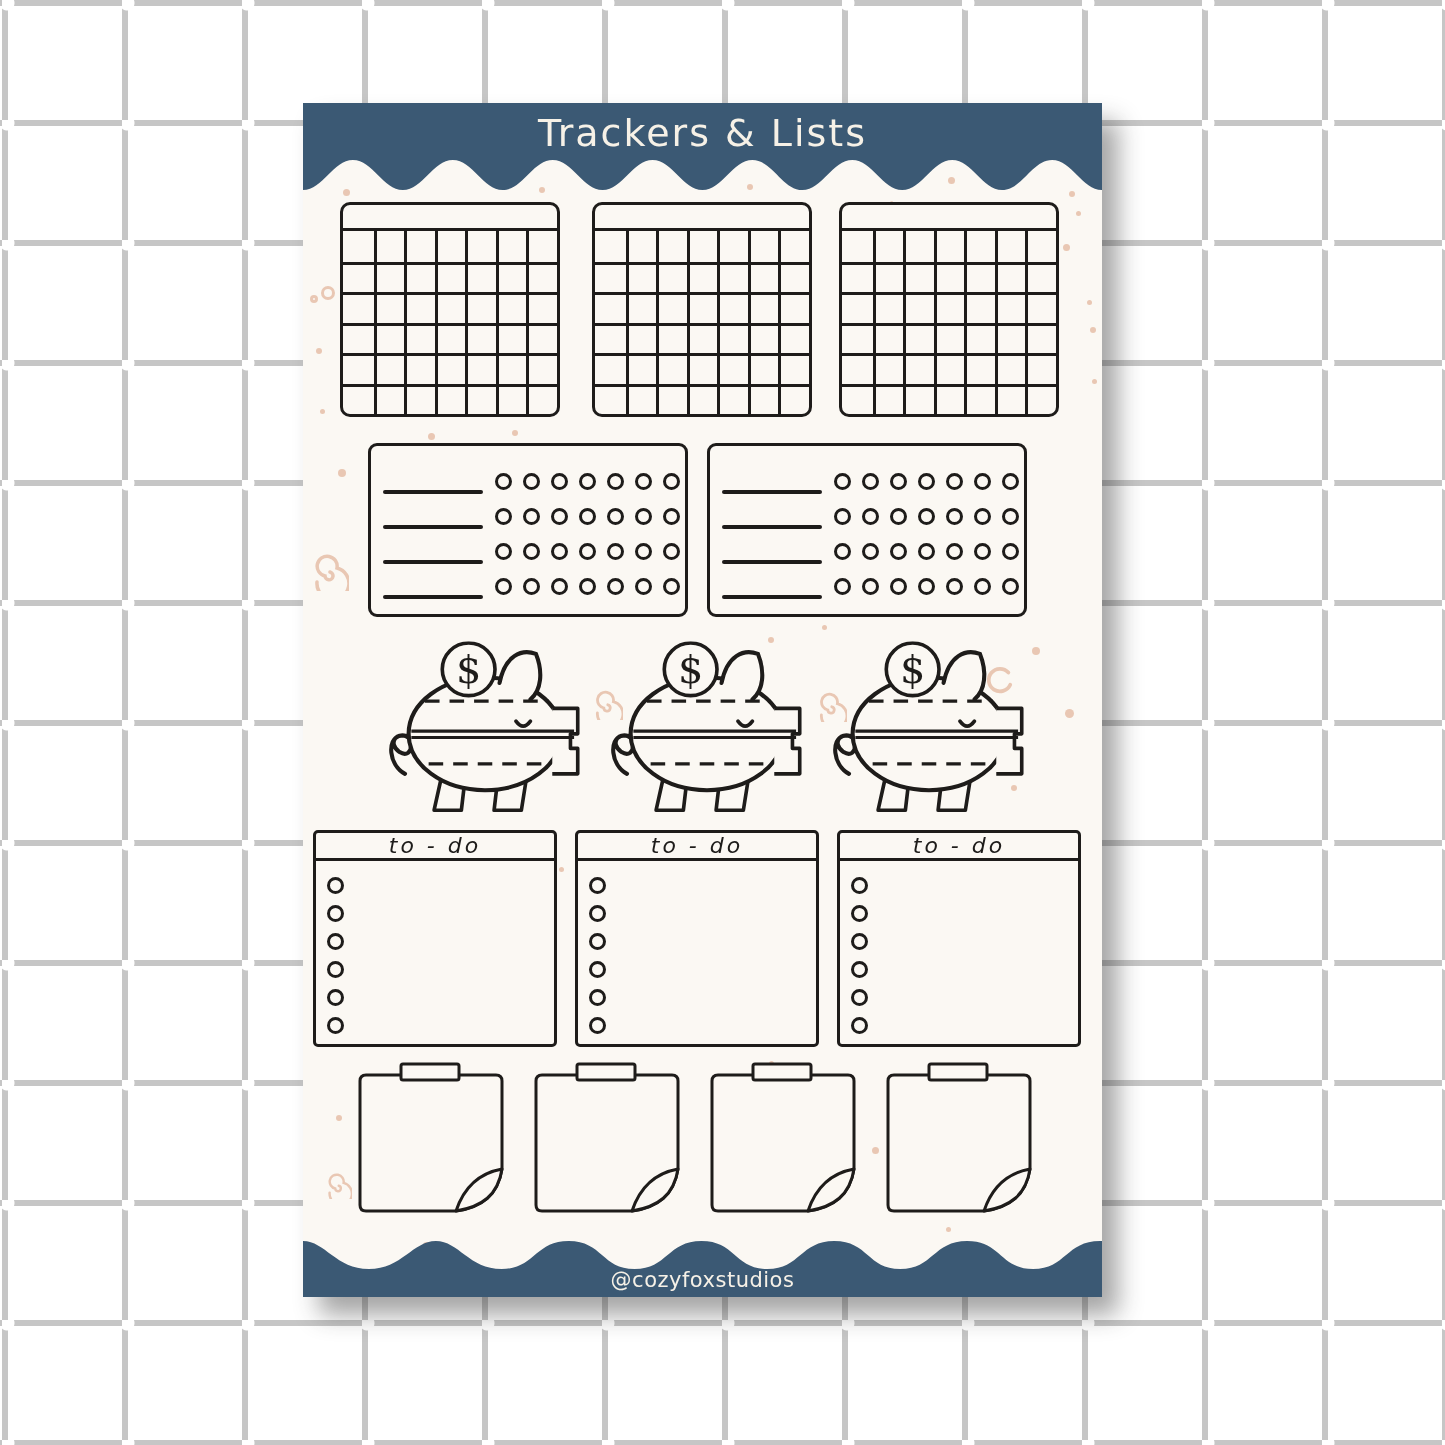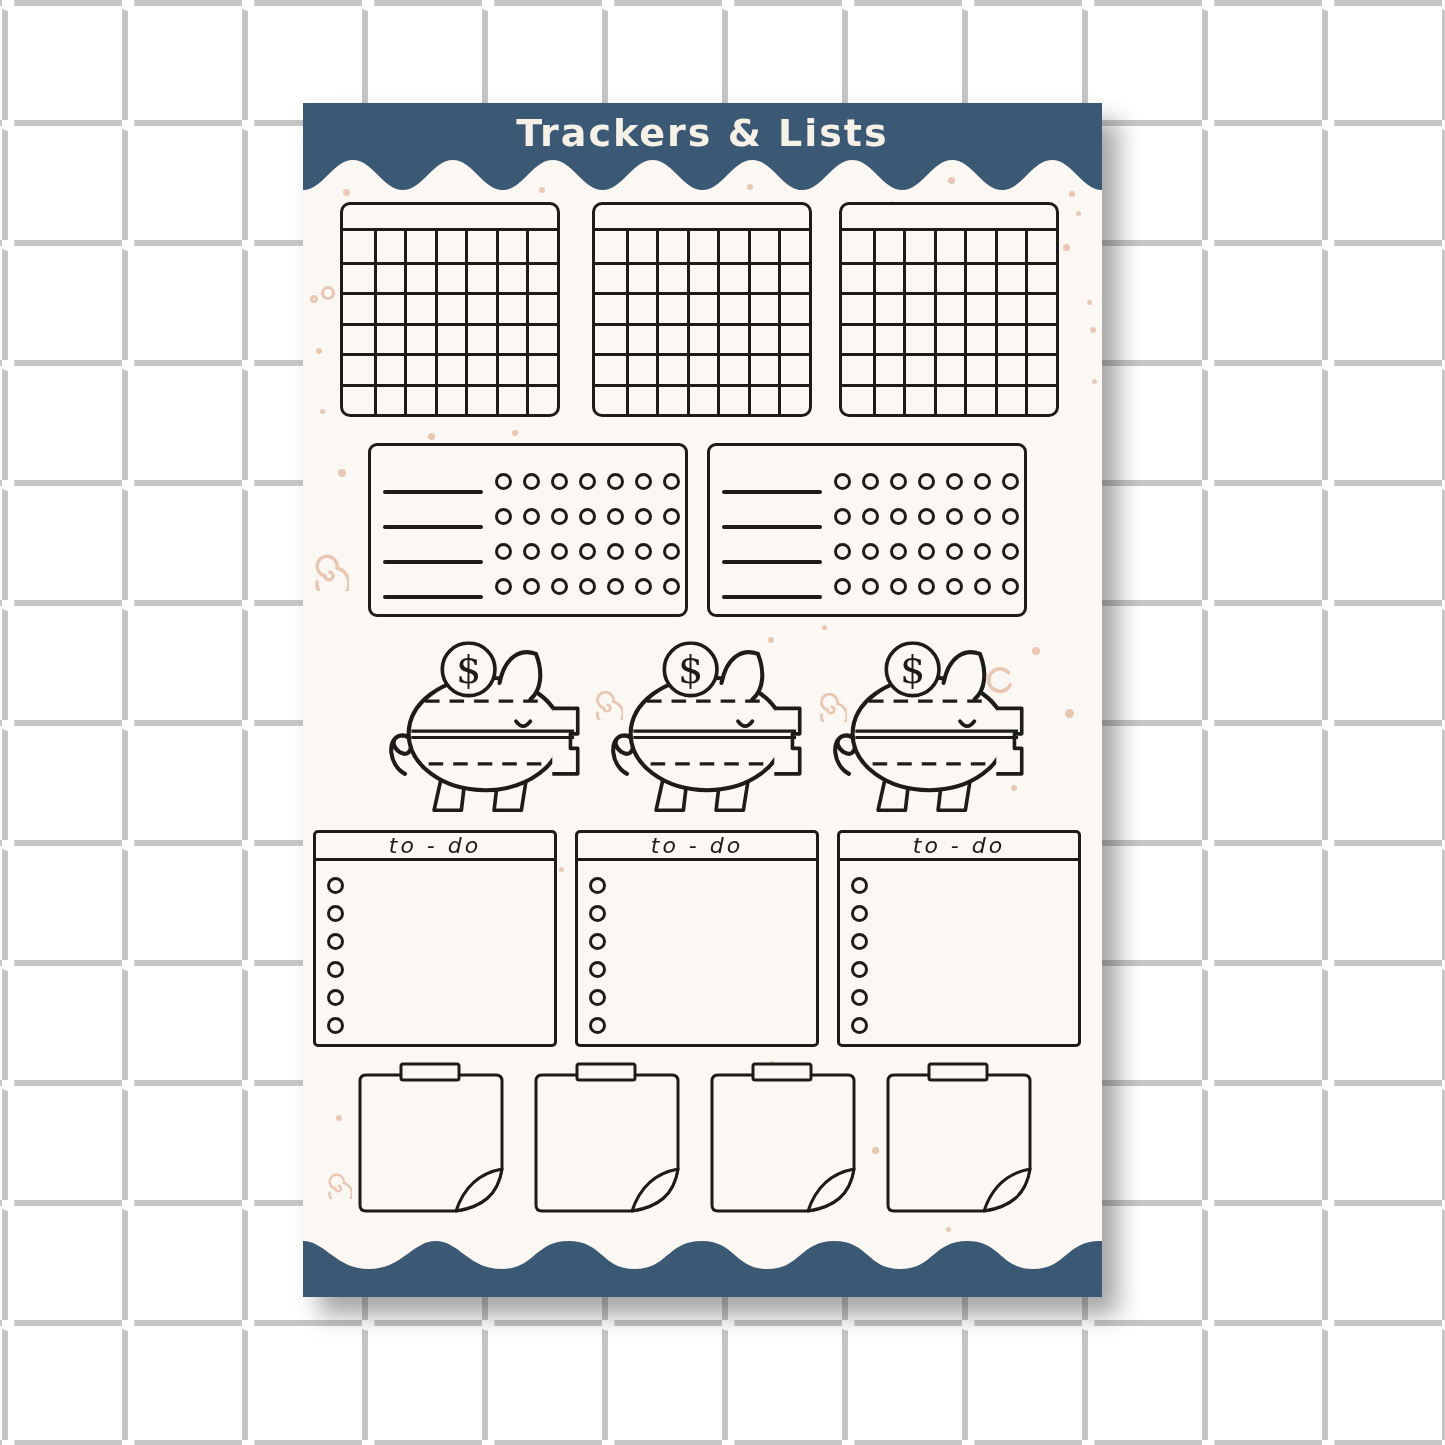--- a/index.html
+++ b/index.html
@@ -28,21 +28,21 @@
   .doodle .dot{border-radius:50%;background:var(--peach);}
   .doodle .ringshape{border-radius:50%;border:3px solid var(--peach);background:transparent;box-sizing:border-box;}
   .doodle .dashshape{height:4px;border-radius:2px;background:var(--peach);}
   .sticker{position:absolute;z-index:2;background:var(--cream);box-sizing:border-box;}
 
   
   .banner-top{position:absolute;left:0;top:0;width:799px;height:88px;z-index:3;}
   .banner-top svg,.banner-bottom svg{display:block;width:100%;height:100%;}
   .banner-title{
     position:absolute;left:0;top:8px;width:100%;text-align:center;z-index:4;
-    color:var(--title);font-size:38px;font-weight:bold;letter-spacing:2px;line-height:44px;
+    color:var(--title);font-size:38px;font-weight:normal;letter-spacing:2px;line-height:44px;
   }
   .banner-bottom{position:absolute;left:0;bottom:0;width:799px;height:62px;z-index:3;}
   .banner-credit{
     position:absolute;left:0;bottom:4px;width:100%;text-align:center;z-index:4;
     color:var(--title);font-size:21px;letter-spacing:.5px;line-height:26px;
   }
 
   
   .calendar{width:220px;height:215px;border:3.5px solid var(--ink);border-radius:10px;top:99px;}
   .cal-1{left:37px;} .cal-2{left:289px;} .cal-3{left:536px;}
@@ -523,14 +523,15 @@
     </svg>
   <svg class="note note-4" viewBox="0 0 158 156">
       <use href="#sym-note"></use>
     </svg>
 
   <div class="banner-bottom">
     <svg viewBox="0 0 800 62" preserveAspectRatio="none">
       <path fill="var(--blue)" d="M0,62 V6 C22,6 33,34 66,34 C99,34 110,6 133,6 S166,34 199,34 S232,6 266,6 S299,34 332,34 S365,6 399,6 S432,34 465,34 S498,6 532,6 S565,34 598,34 S631,6 665,6 S698,34 731,34 S764,6 798,6 L800,6 V62 Z"></path>
     </svg>
   </div>
+  <div class="banner-credit">@cozyfoxstudios</div>
 
 </div>
 
 </body></html>

